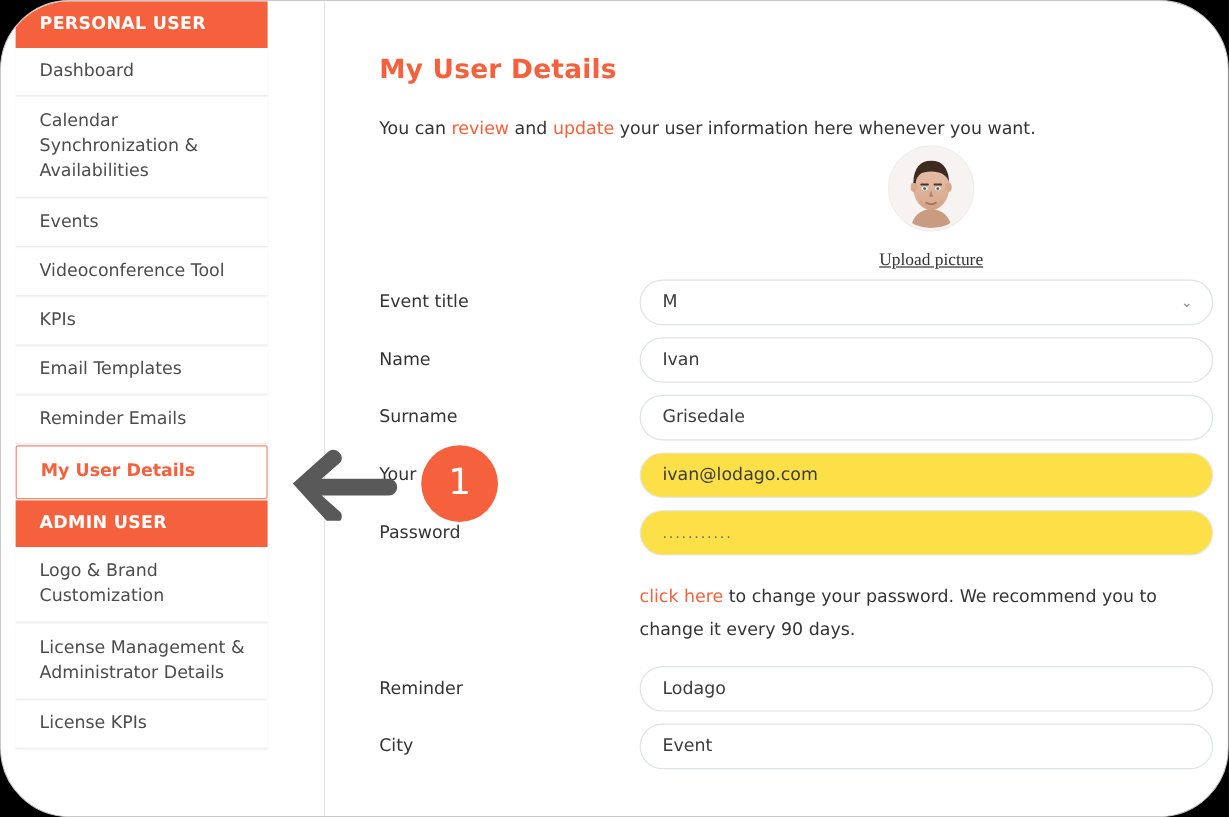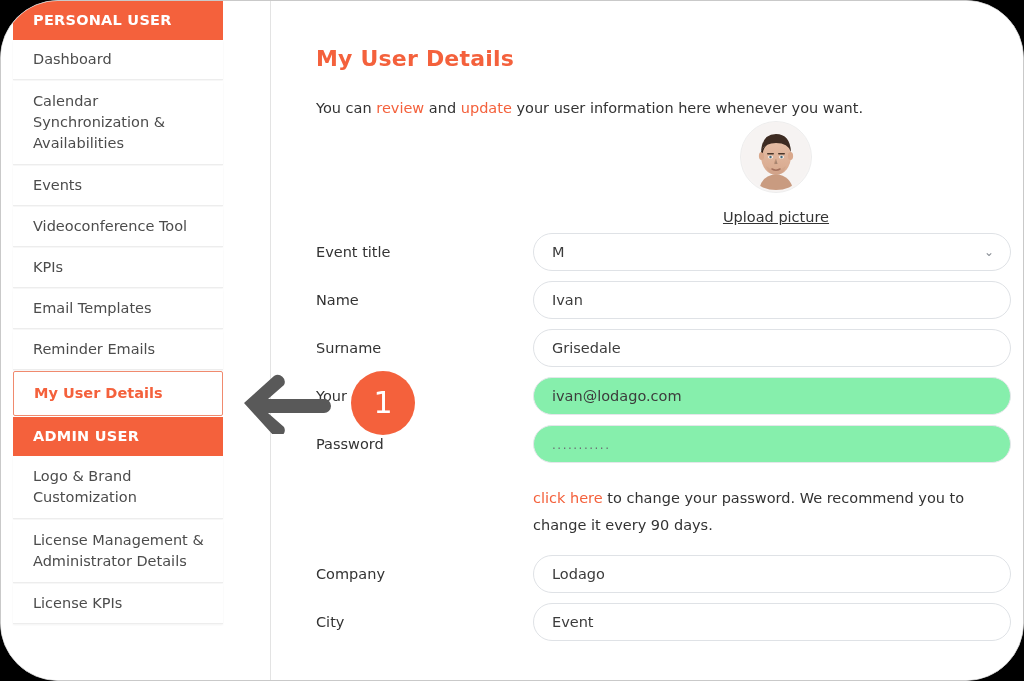--- a/index.html
+++ b/index.html
@@ -161,20 +161,21 @@
     overflow: hidden;
     position: relative;
   }
   #upload-link {
     display: inline-block;
     margin-top: 16px;
     font-size: 14.5px;
     color: #333333;
     text-decoration: underline;
     cursor: pointer;
+    font-family: Liberation Serif, serif;
   }
 
   
   #form {
     position: absolute;
     left: 0;
     top: 232px;
     width: 754px;
   }
   .form-row {
@@ -201,21 +202,21 @@
     border-radius: 19px;
     background: #ffffff;
     font-size: 14.5px;
     color: #3c3c3c;
     line-height: 36px;
     padding: 0 18px;
     white-space: nowrap;
     overflow: hidden;
   }
   .field.disabled {
-    background: #86efac;
+    background: #fde047;
     border-color: #e4e7ea;
     color: #3c3c3c;
   }
   .field.select .chev {
     position: absolute;
     right: 16px;
     top: 0;
     line-height: 36px;
     color: #8a8f96;
     font-size: 12px;
@@ -364,21 +365,21 @@
             <div class="field disabled"><span>ivan@lodago.com</span></div>
           </div>
           <div class="form-row">
             <div class="form-label">Password</div>
             <div class="field disabled"><span class="pw-dots">...........</span></div>
           </div>
           <div class="form-row" style="height: 82px;">
             <div id="pw-hint" style="top: 12px;"><span class="accent">click here</span><span> to change your password. We recommend you to change it every 90 days.</span></div>
           </div>
           <div class="form-row">
-            <div class="form-label">Company</div>
+            <div class="form-label">Reminder</div>
             <div class="field"><span>Lodago</span></div>
           </div>
           <div class="form-row">
             <div class="form-label">City</div>
             <div class="field"><span>Event</span></div>
           </div>
         </div>
     </main>
 
   </div>

